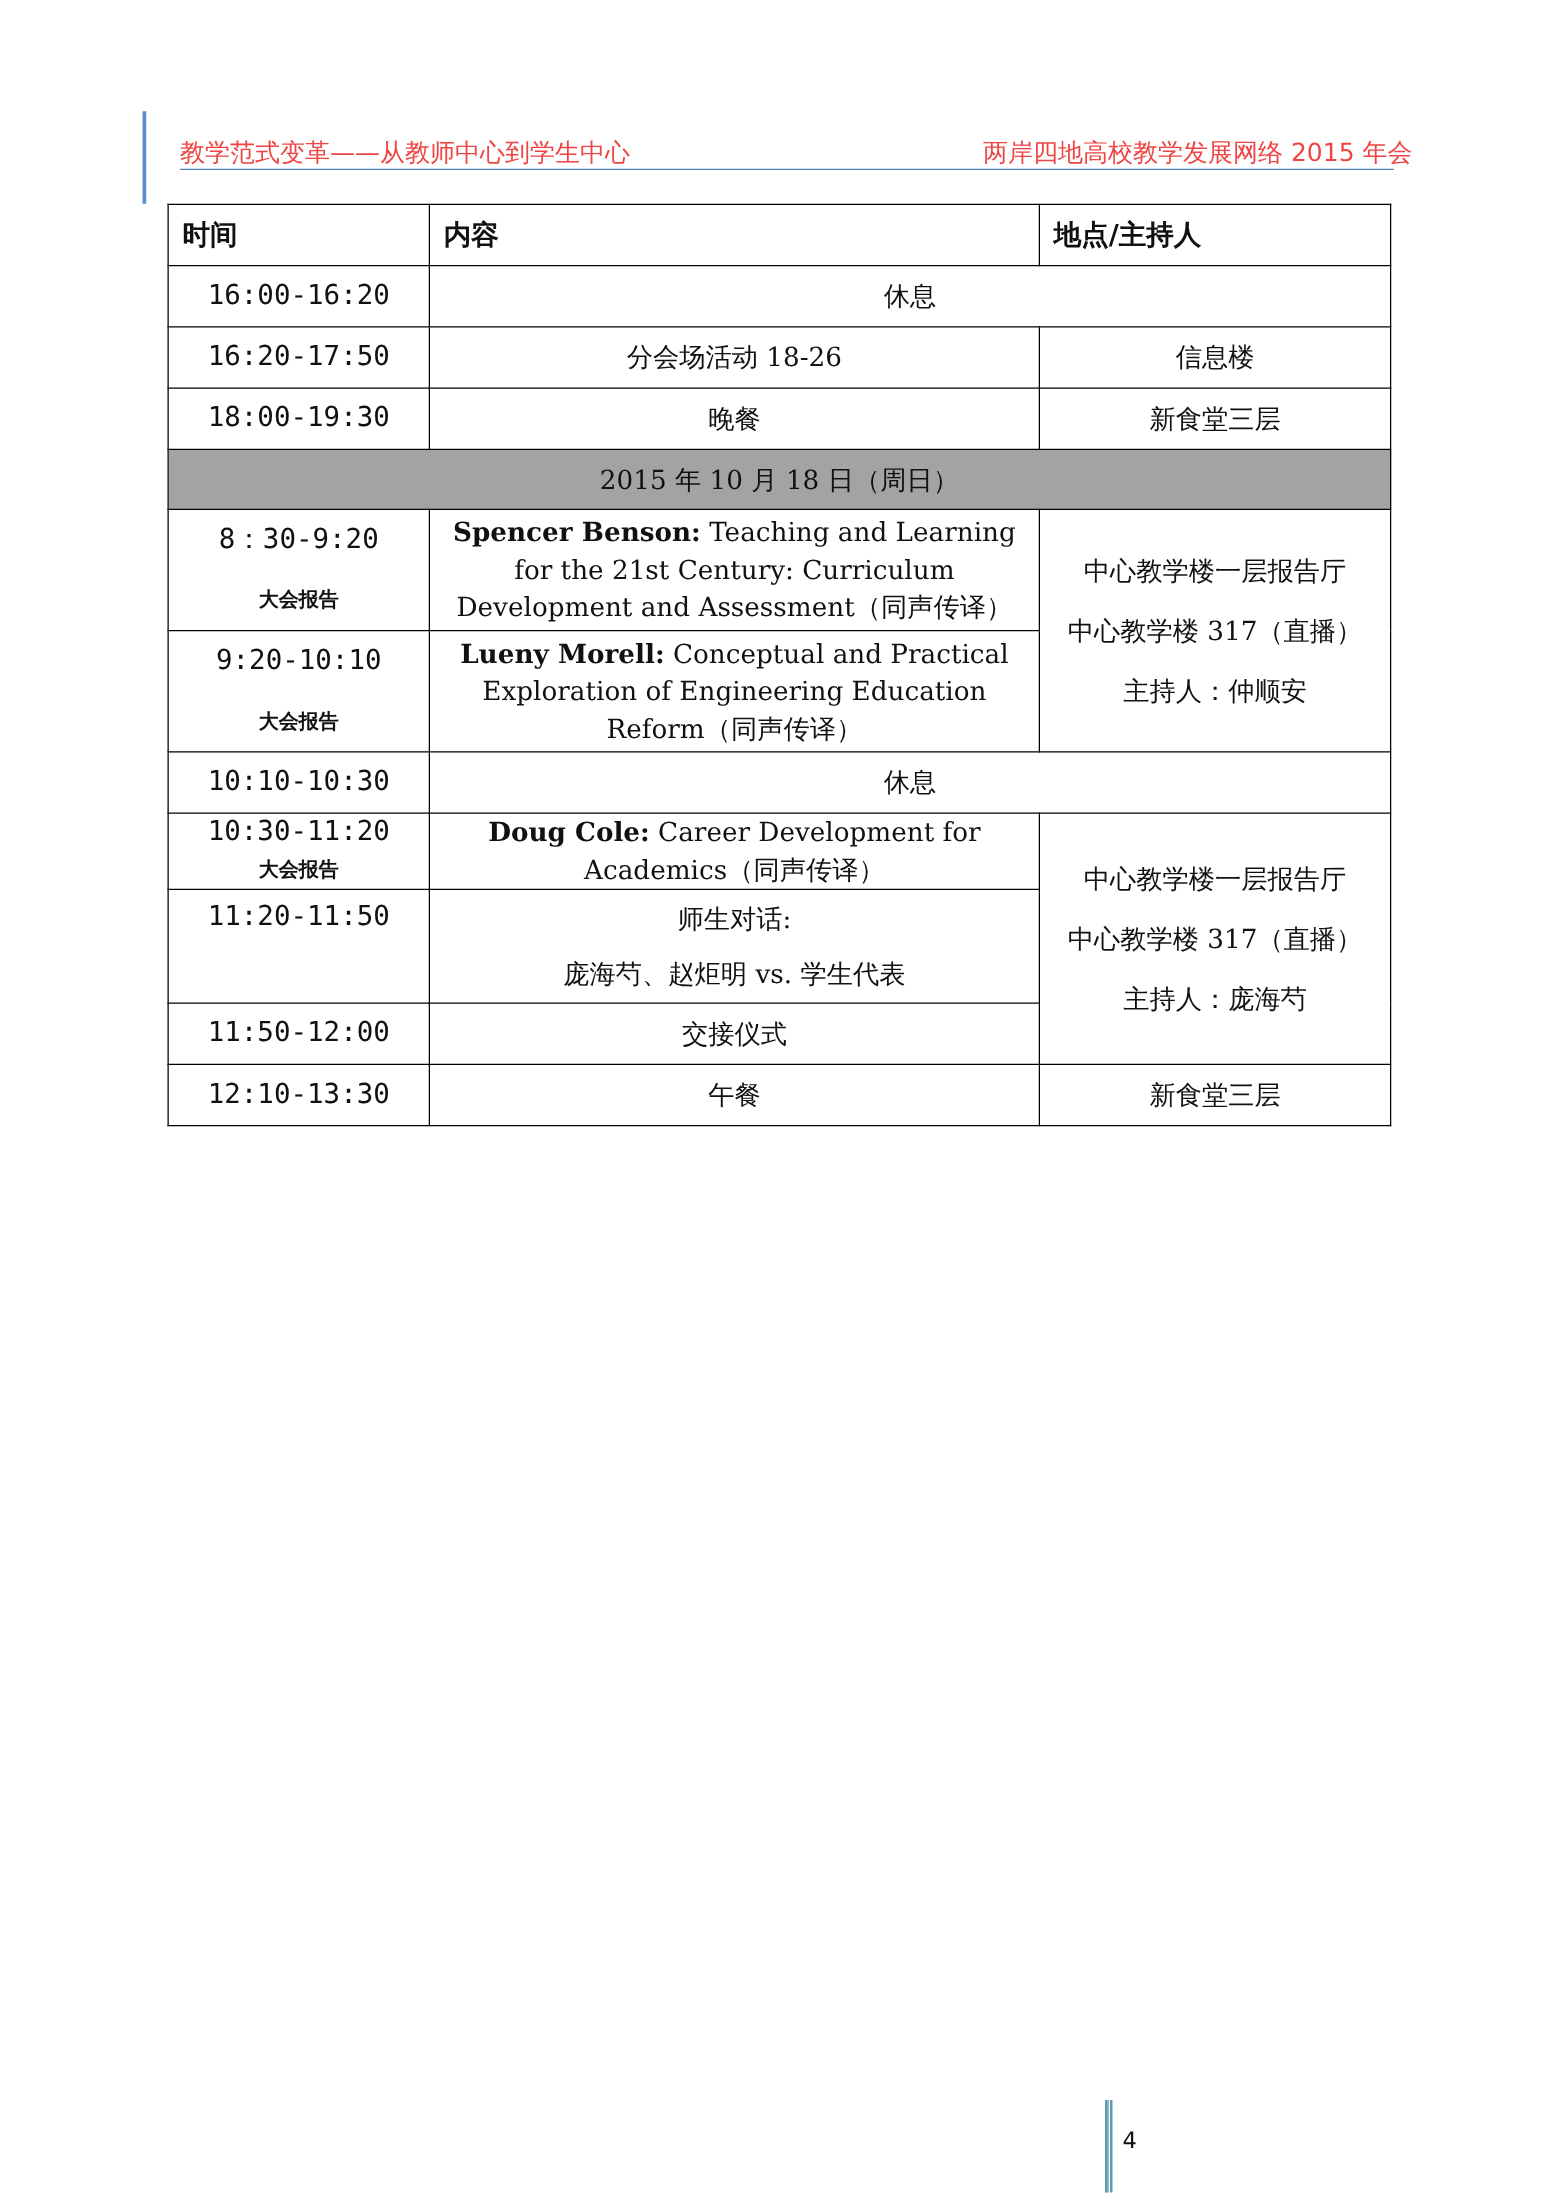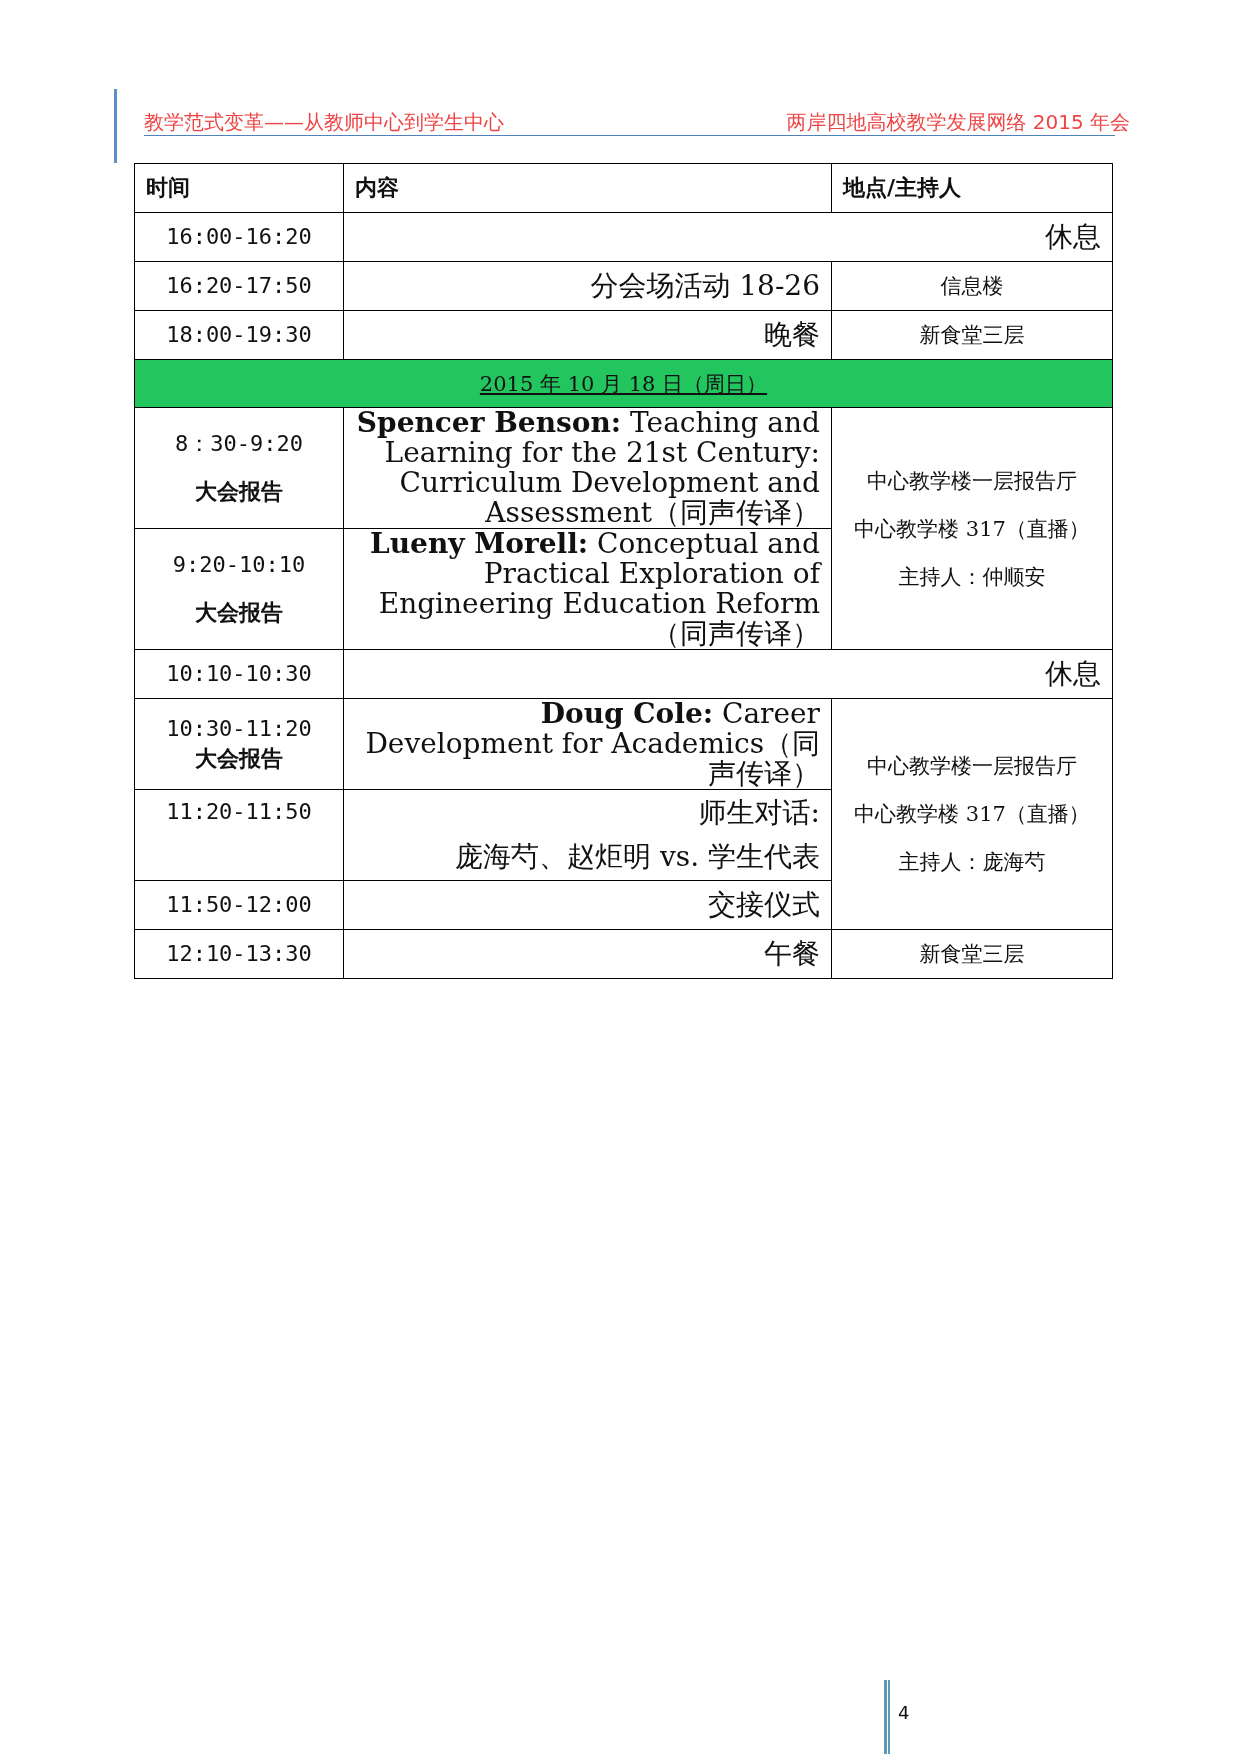--- a/index.html
+++ b/index.html
@@ -9,26 +9,26 @@
   .hdr-line { position: absolute; left: 144px; top: 135px; width: 971px; height: 1px; background: #4f81bd; }
   .hdr-left, .hdr-right { position: absolute; top: 110px; font-family: "DejaVu Sans", "Liberation Sans", sans-serif;
          font-size: 20px; color: #ef4444; line-height: 24px; }
   .hdr-left { left: 144px; }
   .hdr-right { right: 111px; }
 
   table.sched { position: absolute; left: 134px; top: 163px; width: 978px; border-collapse: collapse; table-layout: fixed; }
   table.sched td, table.sched th { border: 1.5px solid #000; padding: 0 11px; vertical-align: middle; }
   table.sched th { font-family: "DejaVu Sans", "Liberation Sans", sans-serif; font-weight: bold; font-size: 22px; height: 48px; text-align: left; }
   .c-time { text-align: center; font-family: "DejaVu Sans Mono", "Liberation Mono", monospace; font-size: 22px; line-height: 48px; }
-  .c-time .lbl { display: block; font-family: "DejaVu Sans", "Liberation Sans", sans-serif; font-weight: bold; font-size: 22px; }
-  .c-content { font-size: 28px; line-height: 32px; text-align: right; }
+  .c-time .lbl { display: block; font-family: "DejaVu Sans", "Liberation Sans", sans-serif; font-weight: bold; font-size: 16px; }
+  .c-content { font-size: 21px; line-height: 32px; text-align: center; }
   .c-content b { font-weight: bold; }
   .c-place { text-align: center; font-size: 21px; line-height: 48px; }
   tr.r48 td { height: 47px; margin-top: 31px; }
-  tr.date td { background: #22c55e; text-align: center; font-size: 21px; height: 47px; text-decoration: underline; }
+  tr.date td { background: #a3a3a3; text-align: center; font-size: 21px; height: 47px; }
   .tight { line-height: 30px; }
   .pg-lines { position: absolute; left: 884px; top: 1680px; width: 6px; height: 74px;
          border-left: 2px solid #5b9bb5; border-right: 2px solid #5b9bb5; box-sizing: border-box; }
   .pg-lines::after { content: ""; position: absolute; left: 0; top: 0; width: 1px; height: 74px; background: #5b9bb5; margin-left: 0px; }
   .pg-num { position: absolute; left: 898px; top: 1702px; font-family: "DejaVu Sans", "Liberation Sans", sans-serif; font-size: 18px; color: #111; }
 </style>
 </head>
 <body>
 
 <div class="hdr-bar"></div>

